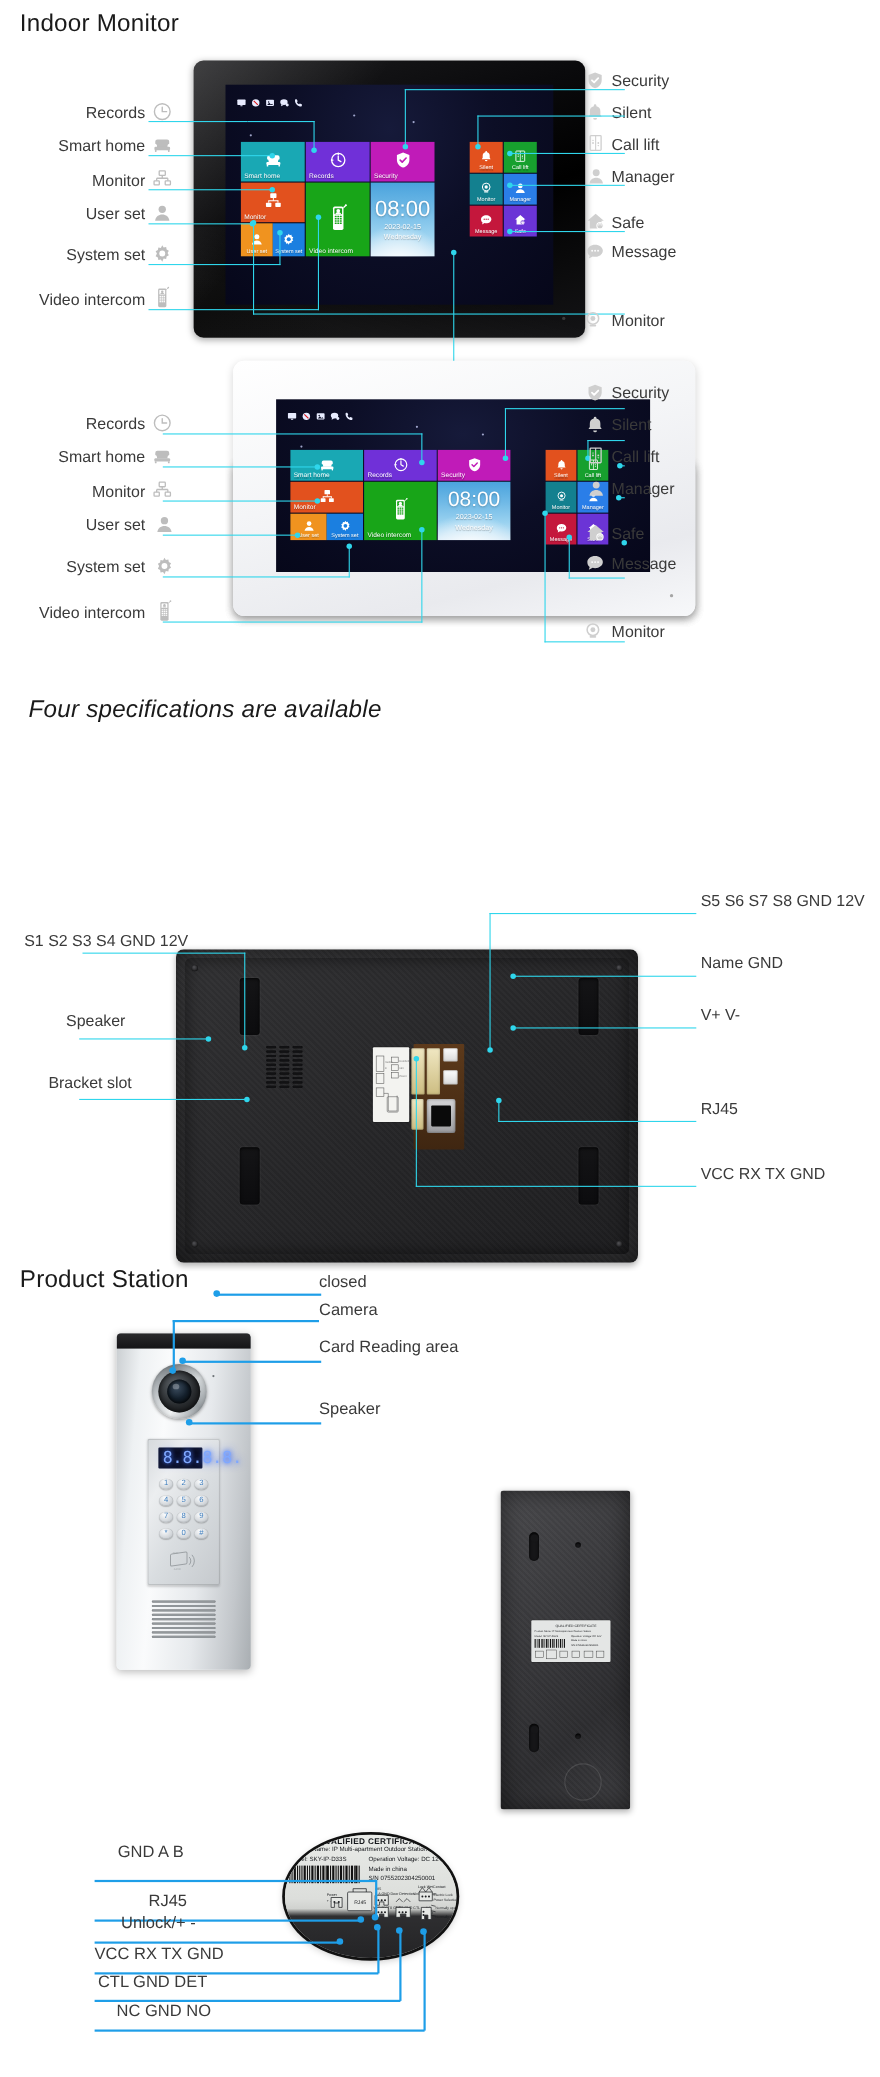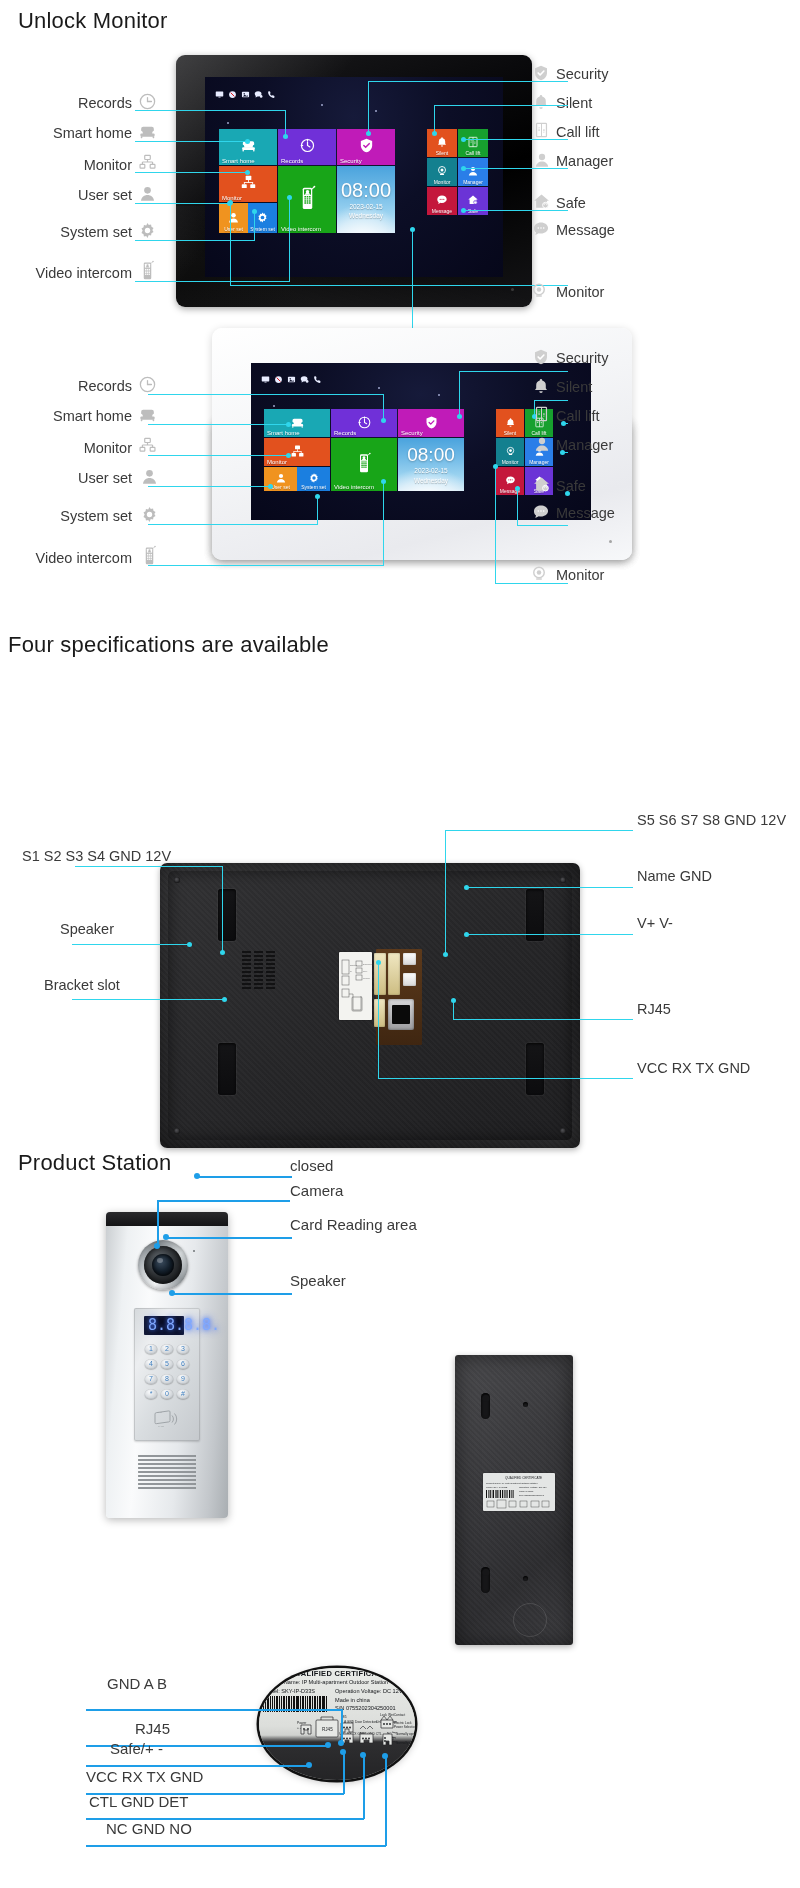--- a/index.html
+++ b/index.html
@@ -169,21 +169,21 @@
   .mag-label{position:absolute;left:0;top:0;width:100%;height:100%;
     background:linear-gradient(180deg,#e9ebe8 0%,#dcdedb 52%,#d0d2cf 60%,#2e2e30 66%,#242426 100%);}
   .mag-txt{position:absolute;color:#14161a;white-space:nowrap;line-height:1.05;}
   .barcode{position:absolute;display:flex;gap:1px;align-items:stretch;}
   .barcode i{display:block;background:#111;}
   .ptxt{position:absolute;font-size:3.4px;color:#1b1d20;white-space:nowrap;}
 </style>
 </head>
 <body>
 
-<div class="sec-title" style="left:18px;top:8px;">Unlock Monitor</div>
+<div class="sec-title" style="left:18px;top:8px;">Indoor Monitor</div>
 
 <div class="device bezel-black" style="left:176px;top:55px;width:356px;height:252px;">
   <div class="gloss"></div>
   <div class="gloss2"></div>
   <div class="led" style="right:18px;bottom:16px;background:#3a3a3a;"></div>
 </div>
 
 <div class="screen" style="left:205px;top:77px;width:298px;height:200px;">
 
   <div class="statusbar" style="left:10px;top:8px;">
@@ -933,21 +933,21 @@
       <circle cx="12" cy="10" r="7" fill="none" stroke="#cfcfcf" stroke-width="1.9"></circle>
       <circle cx="12" cy="10" r="3" fill="#cfcfcf"></circle>
       <rect x="8" y="17.6" width="8" height="2.2" rx="1" fill="#cfcfcf"></rect>
     </svg>
   </div>
 <div class="lbl" style="left:556px;top:567px;">Monitor</div>
 <div class="ln lnh" style="left:495px;top:583px;width:73px;"></div>
 <div class="ln lnv" style="left:495px;top:467px;height:117px;"></div>
 <div class="dot" style="left:493px;top:464px;"></div>
 
-<div class="sec-title" style="left:8px;top:632px;">Four specifications are available</div>
+<div class="sec-title" style="left:26px;top:632px;font-style:italic;">Four specifications are available</div>
 
 <div class="backpanel" style="left:160px;top:863px;width:420px;height:285px;">
   <div class="bp-inner" style="left:8px;top:8px;right:8px;bottom:8px;"></div>
   <div class="screw" style="left:14px;top:14px;"></div>
   <div class="screw" style="right:14px;top:14px;"></div>
   <div class="screw" style="left:14px;bottom:14px;"></div>
   <div class="screw" style="right:14px;bottom:14px;"></div>
 
   <div class="bslot" style="left:58px;top:26px;width:18px;height:52px;"></div>
   <div class="bslot" style="right:36px;top:26px;width:18px;height:52px;"></div>
@@ -1302,21 +1302,21 @@
 
 <div class="lbl big" style="left:107px;top:1675px;">GND A B</div>
 <div class="lnb lnh lblue" style="left:86px;top:1709px;width:256px;"></div>
 <div class="lnb lnv lblue" style="left:341px;top:1709px;height:34px;"></div>
 <div class="dotb" style="left:338px;top:1740px;"></div>
 
 <div class="lbl big" style="left:135px;top:1720px;">RJ45</div>
 <div class="lnb lnh lblue" style="left:86px;top:1745px;width:242px;"></div>
 <div class="dotb" style="left:325px;top:1742px;"></div>
 
-<div class="lbl big" style="left:110px;top:1740px;">Safe/+ -</div>
+<div class="lbl big" style="left:110px;top:1740px;">Unlock/+ -</div>
 <div class="lnb lnh lblue" style="left:86px;top:1765px;width:223px;"></div>
 <div class="dotb" style="left:306px;top:1762px;"></div>
 
 <div class="lbl big" style="left:86px;top:1768px;">VCC RX TX GND</div>
 <div class="lnb lnh lblue" style="left:86px;top:1793px;width:258px;"></div>
 <div class="lnb lnv lblue" style="left:343px;top:1752px;height:42px;"></div>
 <div class="dotb" style="left:340px;top:1749px;"></div>
 
 <div class="lbl big" style="left:89px;top:1793px;">CTL GND DET</div>
 <div class="lnb lnh lblue" style="left:86px;top:1818px;width:278px;"></div>

